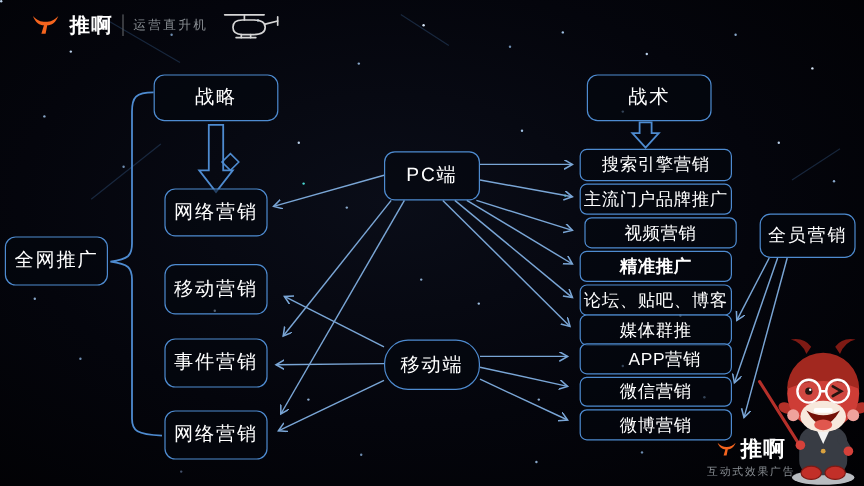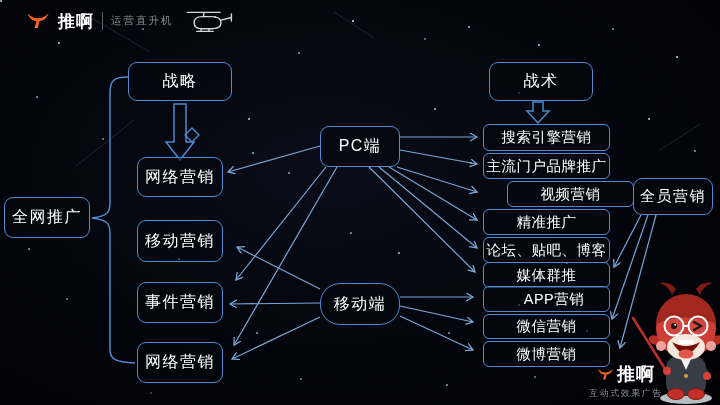--- a/index.html
+++ b/index.html
@@ -126,24 +126,24 @@
 
   <div class="node" style="left:489px;top:62px;width:104px;height:39px;">
     <span>战术</span>
   </div>
   <div class="node small" style="left:483px;top:124px;width:127px;height:27px;">
     <span>搜索引擎营销</span>
   </div>
   <div class="node small" style="left:483px;top:153px;width:127px;height:26px;">
     <span>主流门户品牌推广</span>
   </div>
-  <div class="node small" style="left:507px;top:181px;width:127px;height:26px;">
+  <div class="node small" style="left:487px;top:181px;width:127px;height:26px;">
     <span>视频营销</span>
   </div>
-  <div class="node small" style="left:483px;top:209px;width:127px;height:26px;">
+  <div class="node small" style="left:483px;top:209px;width:127px;height:26px;font-weight:bold;">
     <span>精准推广</span>
   </div>
   <div class="node small" style="left:483px;top:237px;width:127px;height:26px;">
     <span>论坛、贴吧、博客</span>
   </div>
   <div class="node small" style="left:483px;top:262px;width:127px;height:26px;">
     <span>媒体群推</span>
   </div>
   <div class="node small" style="left:483px;top:286px;width:127px;height:26px;padding-left:15px;">
     <span>APP营销</span>

